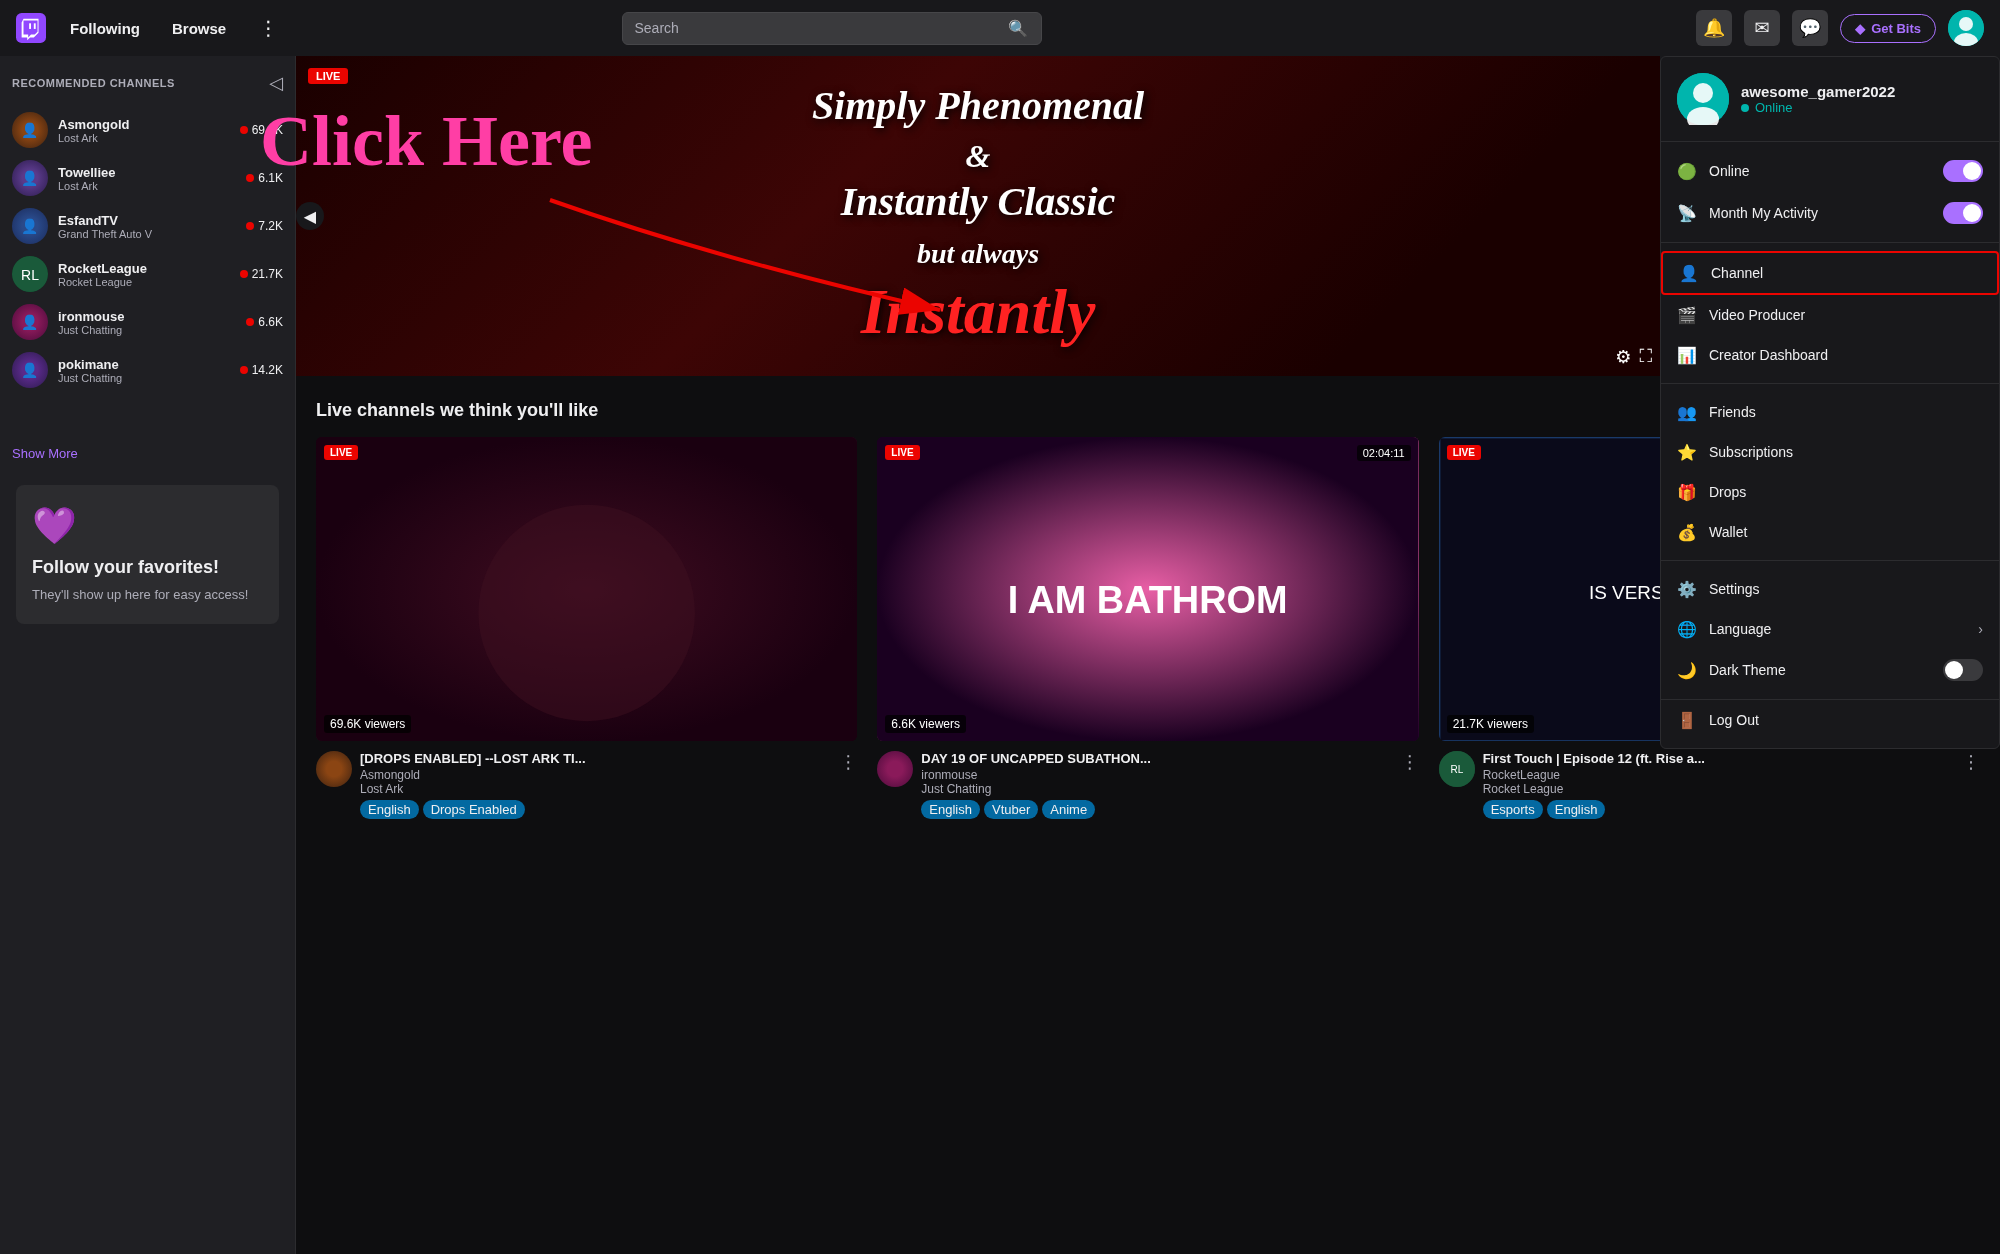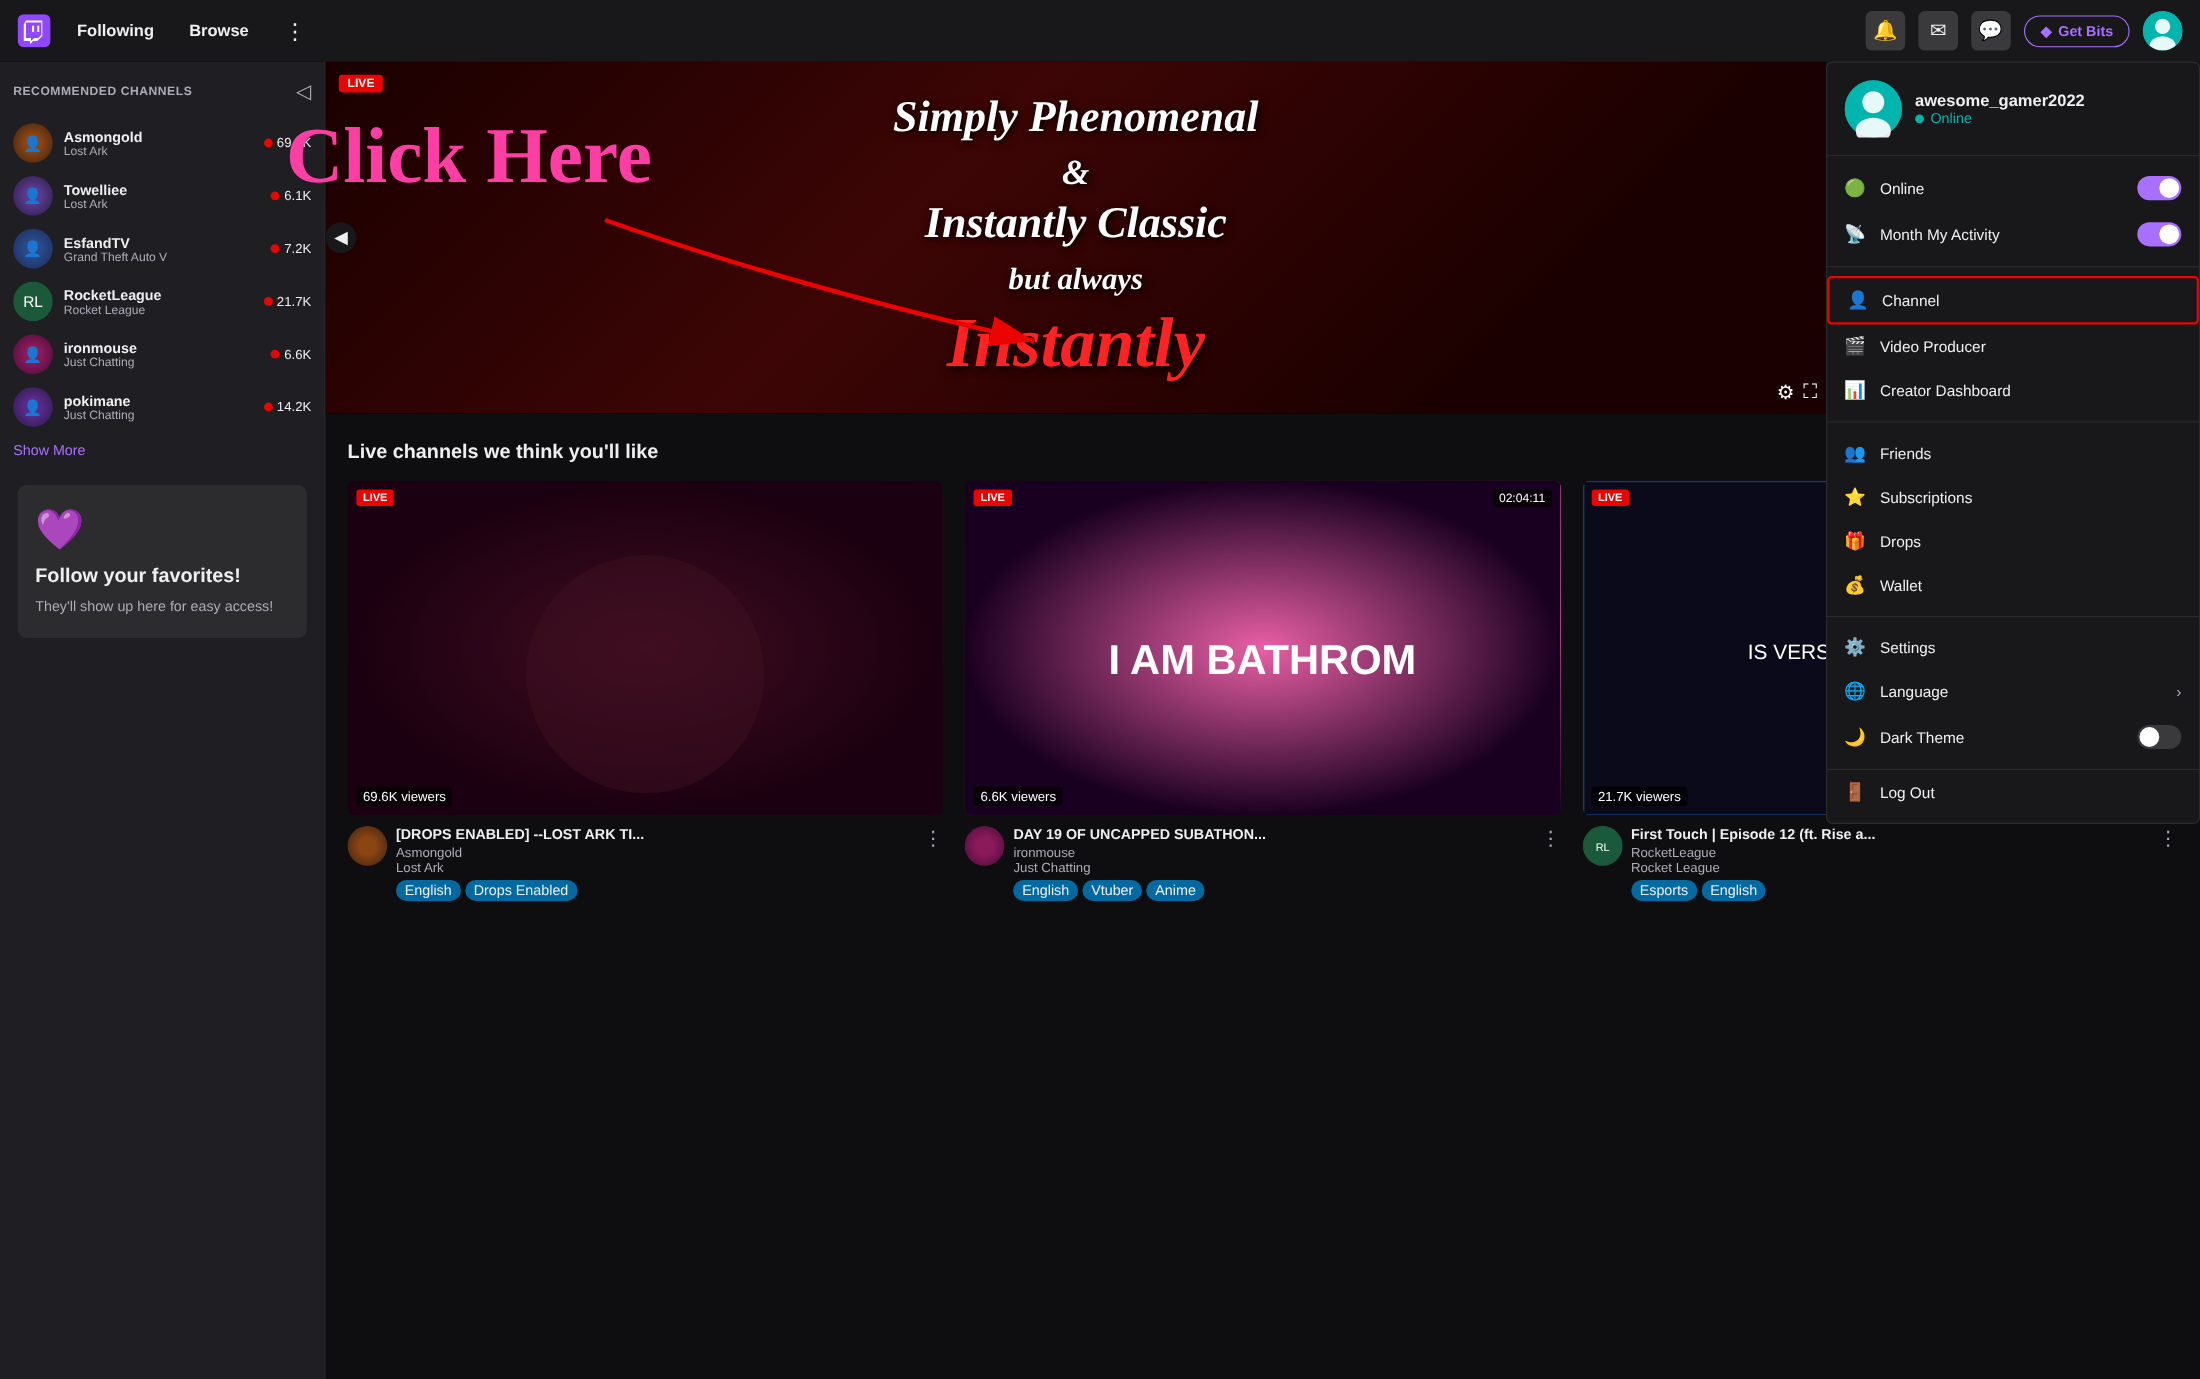--- a/index.html
+++ b/index.html
@@ -30,21 +30,21 @@
     .sidebar-header { display: flex; align-items: center; justify-content: space-between; padding: 0 12px 12px; }
     .sidebar-title { font-size: 11px; font-weight: 700; text-transform: uppercase; letter-spacing: 0.5px; color: #adadb8; }
     .sidebar-collapse { color: #adadb8; cursor: pointer; font-size: 18px; }
     .channel-item { display: flex; align-items: center; padding: 6px 12px; gap: 10px; cursor: pointer; border-radius: 4px; }
     .channel-avatar { width: 36px; height: 36px; border-radius: 50%; background: #3a3a3d; flex-shrink: 0; overflow: hidden; display: flex; align-items: center; justify-content: center; font-size: 14px; }
     .channel-info { flex: 1; min-width: 0; }
     .channel-name { font-size: 13px; font-weight: 600; color: #efeff1; }
     .channel-game { font-size: 11px; color: #adadb8; white-space: nowrap; overflow: hidden; text-overflow: ellipsis; }
     .channel-viewers { display: flex; align-items: center; gap: 4px; font-size: 12px; color: #efeff1; white-space: nowrap; }
     .live-dot { width: 8px; height: 8px; border-radius: 50%; background: #eb0400; flex-shrink: 0; }
-    .show-more { color: #a970ff; font-size: 13px; padding: 8px 12px; cursor: pointer; }
+    .show-more { color: #a970ff; font-size: 13px; padding: 8px 12px; cursor: pointer; margin-top: 44px; }
 
     
     .follow-box { margin: 16px; background: #2c2c2f; border-radius: 8px; padding: 20px 16px; }
     .follow-heart { font-size: 36px; margin-bottom: 10px; }
     .follow-title { font-size: 18px; font-weight: 700; margin-bottom: 8px; }
     .follow-desc { font-size: 13px; color: #adadb8; line-height: 1.4; }
 
     
     .main-content { flex: 1; overflow-y: auto; background: #0e0e10; padding: 0; }
     .stream-video { flex: 1; background: #000; position: relative; overflow: hidden; }
@@ -133,20 +133,24 @@
     <svg viewBox="0 0 32 32" width="30" height="30">
       <rect width="32" height="32" rx="6" fill="#9147ff"></rect>
       <path d="M8 6L6 10v16h6v3l3-3h4l5-5V6H8zm15 14l-3 3h-4l-3 3v-3H8V8h15v12z" fill="white"></path>
       <rect x="19" y="11" width="2" height="6" fill="white"></rect>
       <rect x="14" y="11" width="2" height="6" fill="white"></rect>
     </svg>
   </div>
   <span class="nav-link">Following</span>
   <span class="nav-link">Browse</span>
   <span class="nav-dots">⋮</span>
+  <div class="search-bar">
+    <input type="text" placeholder="Search" style="">
+    <span>🔍</span>
+  </div>
   <div class="nav-right">
     <button class="nav-icon-btn">🔔</button>
     <button class="nav-icon-btn">✉</button>
     <button class="nav-icon-btn">💬</button>
     <button class="get-bits-btn">
       <span>◆</span>
       <span>Get Bits</span>
     </button>
     <div class="avatar-btn">
       <svg viewBox="0 0 36 36" width="36" height="36">

